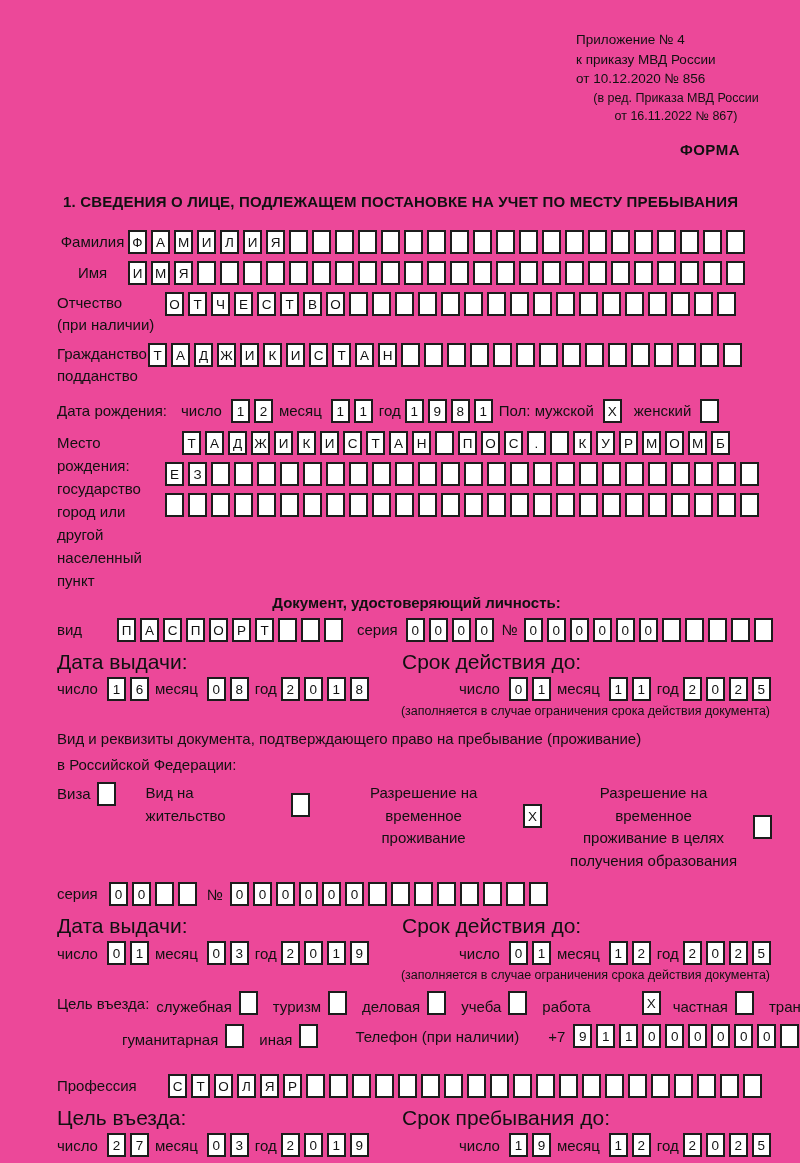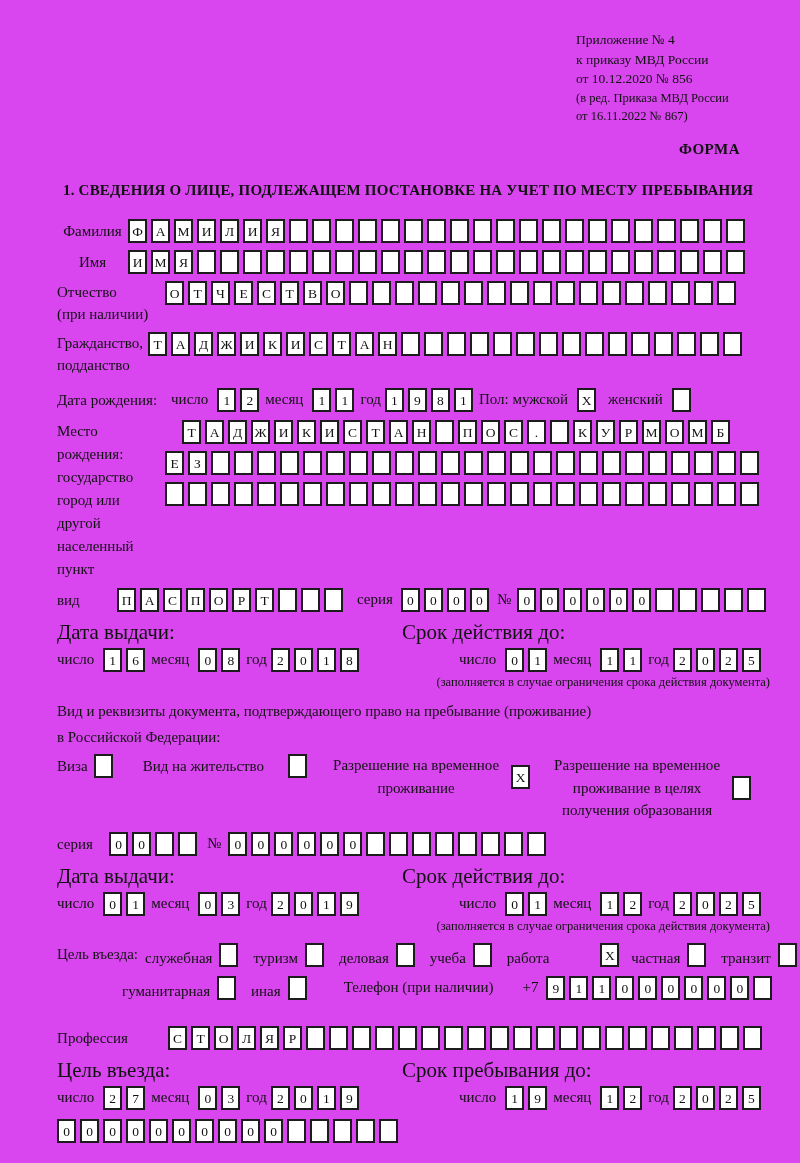--- a/index.html
+++ b/index.html
@@ -1,26 +1,26 @@
 <!DOCTYPE html>
 <html><head>
 <meta charset="utf-8">
 <style>
   html,body{margin:0;padding:0;background:#fff;}
   .page{
     width:800px;height:1163px;box-sizing:border-box;position:relative;
     padding:30px 24px 16px 57px;overflow:hidden;
-    font-family:Liberation Serif, serif;color:#111;background:#d946ef;
+    font-family:Liberation Sans, sans-serif;color:#111;background:#ec4899;
   }
   .hdr-right{margin-left:auto;width:200px;font-size:13.5px;line-height:1.45;}
-  .hdr-right .sm{font-size:12.5px;}
+  .hdr-right .sm{font-size:12.5px;text-align:center;}
   .forma{font-weight:bold;font-size:15px;text-align:right;margin:16px 36px 0 0;letter-spacing:.5px;}
   .title{font-weight:bold;font-size:15.5px;text-align:center;line-height:1.55;margin-top:18px;letter-spacing:.2px;}
   .uline{display:inline-block;width:58px;border-bottom:2px solid #222;height:14px;margin-left:10px;}
-  .sec{font-weight:bold;font-size:15px;margin-top:24px;margin-left:6px;letter-spacing:.2px;}
+  .sec{font-weight:bold;font-size:15px;margin-top:35px;margin-left:6px;letter-spacing:.2px;}
   .frow{display:flex;align-items:center;margin-top:7px;white-space:nowrap;}
   .frow.top{align-items:flex-start;}
   .flabel{font-size:15px;line-height:22px;flex:0 0 auto;}
   .w71{width:71px;text-align:center;}
   .w91{width:91px;}
   .w108{width:108px;}
   .boxes{display:inline-flex;flex:0 0 auto;}
   .box{display:inline-block;width:19px;height:24px;box-sizing:border-box;border:2px solid #1c1c1c;
        margin-right:4px;text-align:center;font-size:13.5px;line-height:21px;background:#fff;}
   .dlbl{font-size:15px;margin:0 9px 0 2px;}
@@ -314,20 +314,21 @@
           <span class="box"></span>
           <span class="box"></span>
           <span class="box"></span>
           <span class="box"></span>
           <span class="box"></span>
           <span class="box"></span>
         </div>
     </div>
   </div>
 
+  <div class="dochead">Документ, удостоверяющий личность:</div>
 
   <div class="frow">
     <span class="flabel" style="width:60px;">вид</span>
     <span class="boxes">
         <span class="box">П</span>
         <span class="box">А</span>
         <span class="box">С</span>
         <span class="box">П</span>
         <span class="box">О</span>
         <span class="box">Р</span>

